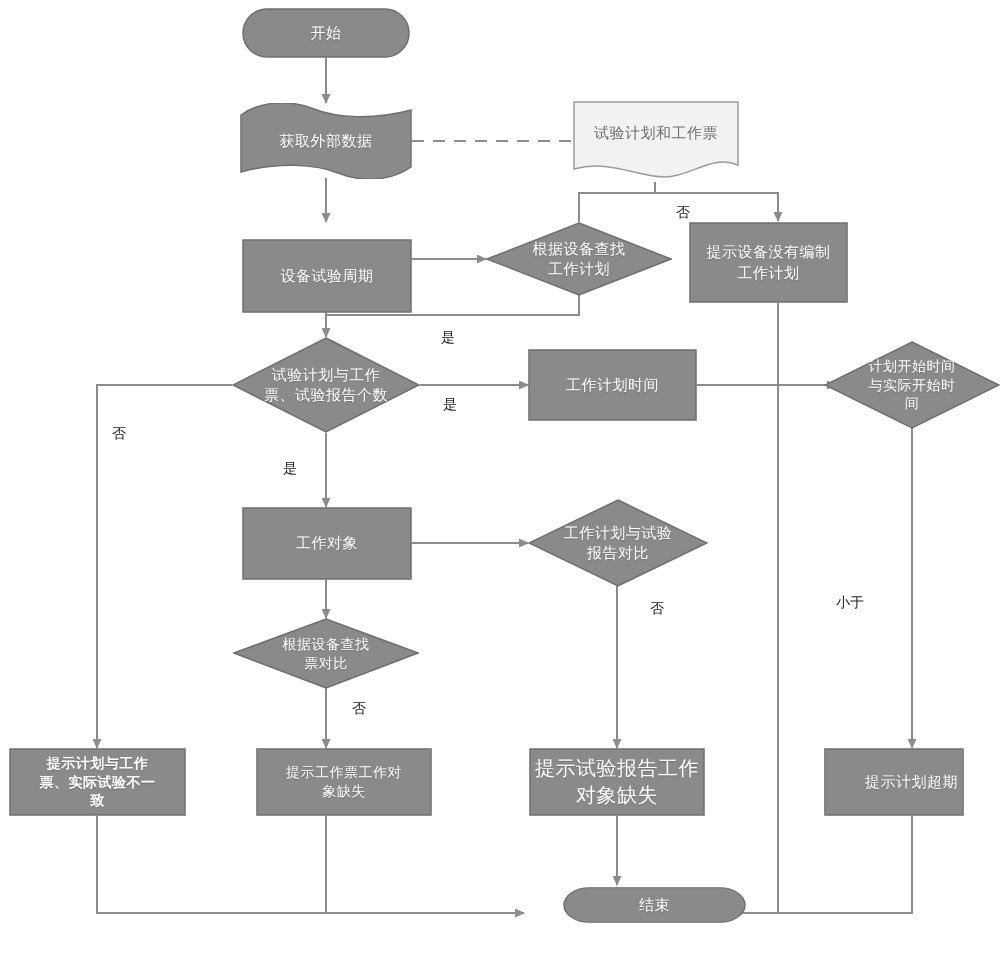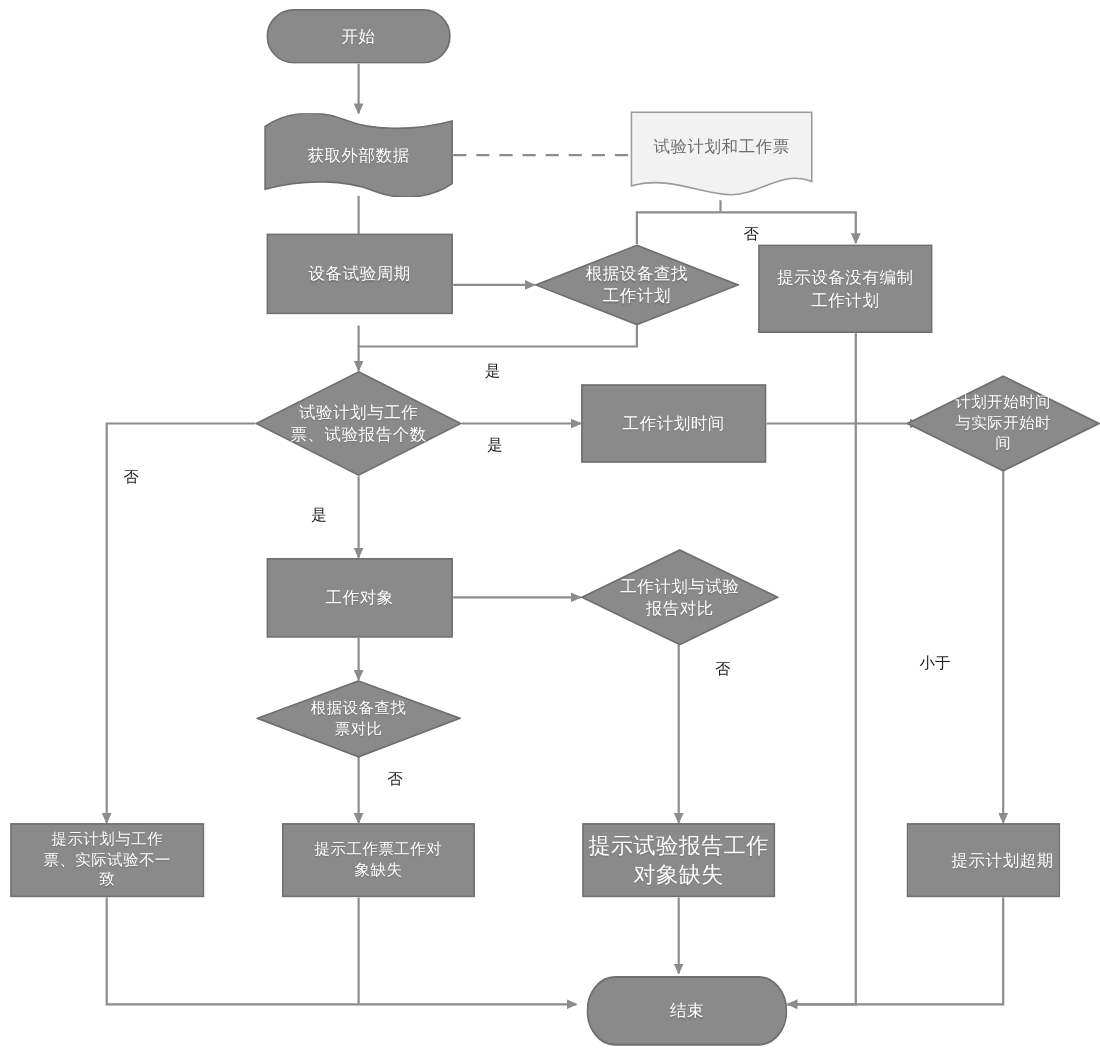--- a/index.html
+++ b/index.html
@@ -140,21 +140,21 @@
     <span class="txt">开始</span>
   </div>
 
   <div class="node docnode" style="left:573px; top:101px; width:166px; height:82px;">
     <svg class="shape-bg" viewBox="0 0 166 82" preserveAspectRatio="none">
       <path d="M1,1 L165,1 L165,64 C138,53 118,76 92,76 C64,76 36,58 1,68 Z" fill="#f2f2f2" stroke="#9a9a9a" stroke-width="1.5"></path>
     </svg>
     <span class="txt" style="margin-bottom:18px;">试验计划和工作票</span>
   </div>
 
-  <div class="node process" style="left:242px; top:212px; width:170px; height:74px;">
+  <div class="node process" style="left:242px; top:239px; width:170px; height:74px;">
     <svg class="shape-bg" viewBox="0 0 170 74" preserveAspectRatio="none">
       <rect x="1" y="1" width="168" height="72" fill="#8a8a8a" stroke="#6f6f6f" stroke-width="1.5"></rect>
     </svg>
     <span class="txt">设备试验周期</span>
   </div>
 
   <div class="node decision" style="left:486px; top:222px; width:186px; height:74px;">
     <svg class="shape-bg" viewBox="0 0 186 74" preserveAspectRatio="none">
       <path d="M93,1 L185,37 L93,73 L1,37 Z" fill="#8a8a8a" stroke="#6f6f6f" stroke-width="1.5"></path>
     </svg>
@@ -214,21 +214,21 @@
       <path d="M93,1 L185,35 L93,70 L1,35 Z" fill="#8a8a8a" stroke="#6f6f6f" stroke-width="1.5"></path>
     </svg>
     <span class="txt" style="font-size:14px;">根据设备查找
 票对比</span>
   </div>
 
   <div class="node process" style="left:9px; top:748px; width:177px; height:68px;">
     <svg class="shape-bg" viewBox="0 0 177 68" preserveAspectRatio="none">
       <rect x="1" y="1" width="175" height="66" fill="#8a8a8a" stroke="#6f6f6f" stroke-width="1.5"></rect>
     </svg>
-    <span class="txt" style="font-size:14px;">提示计划与工作
+    <span class="txt" style="font-size:14px;font-weight:bold;">提示计划与工作
 票、实际试验不一
 致</span>
   </div>
 
   <div class="node process" style="left:256px; top:748px; width:176px; height:68px;">
     <svg class="shape-bg" viewBox="0 0 176 68" preserveAspectRatio="none">
       <rect x="1" y="1" width="174" height="66" fill="#8a8a8a" stroke="#6f6f6f" stroke-width="1.5"></rect>
     </svg>
     <span class="txt" style="font-size:14px;">提示工作票工作对
 象缺失</span>
@@ -242,21 +242,21 @@
 对象缺失</span>
   </div>
 
   <div class="node process" style="left:824px; top:748px; width:140px; height:68px;justify-content:flex-end;">
     <svg class="shape-bg" viewBox="0 0 164 68" preserveAspectRatio="none">
       <rect x="1" y="1" width="162" height="66" fill="#8a8a8a" stroke="#6f6f6f" stroke-width="1.5"></rect>
     </svg>
     <span class="txt">提示计划超期</span>
   </div>
 
-  <div class="node terminator" style="left:533px; top:887px; width:183px; height:64px;">
+  <div class="node terminator" style="left:563px; top:887px; width:183px; height:36px;">
     <svg class="shape-bg" viewBox="0 0 183 52" preserveAspectRatio="none">
       <rect x="1" y="1" width="181" height="50" rx="25" ry="25" fill="#8a8a8a" stroke="#6f6f6f" stroke-width="1.5"></rect>
     </svg>
     <span class="txt">结束</span>
   </div>
 
   <div class="edge-label" style="left:676px; top:204px;">否</div>
   <div class="edge-label" style="left:441px; top:329px;">是</div>
   <div class="edge-label" style="left:443px; top:396px;">是</div>
   <div class="edge-label" style="left:283px; top:460px;">是</div>

